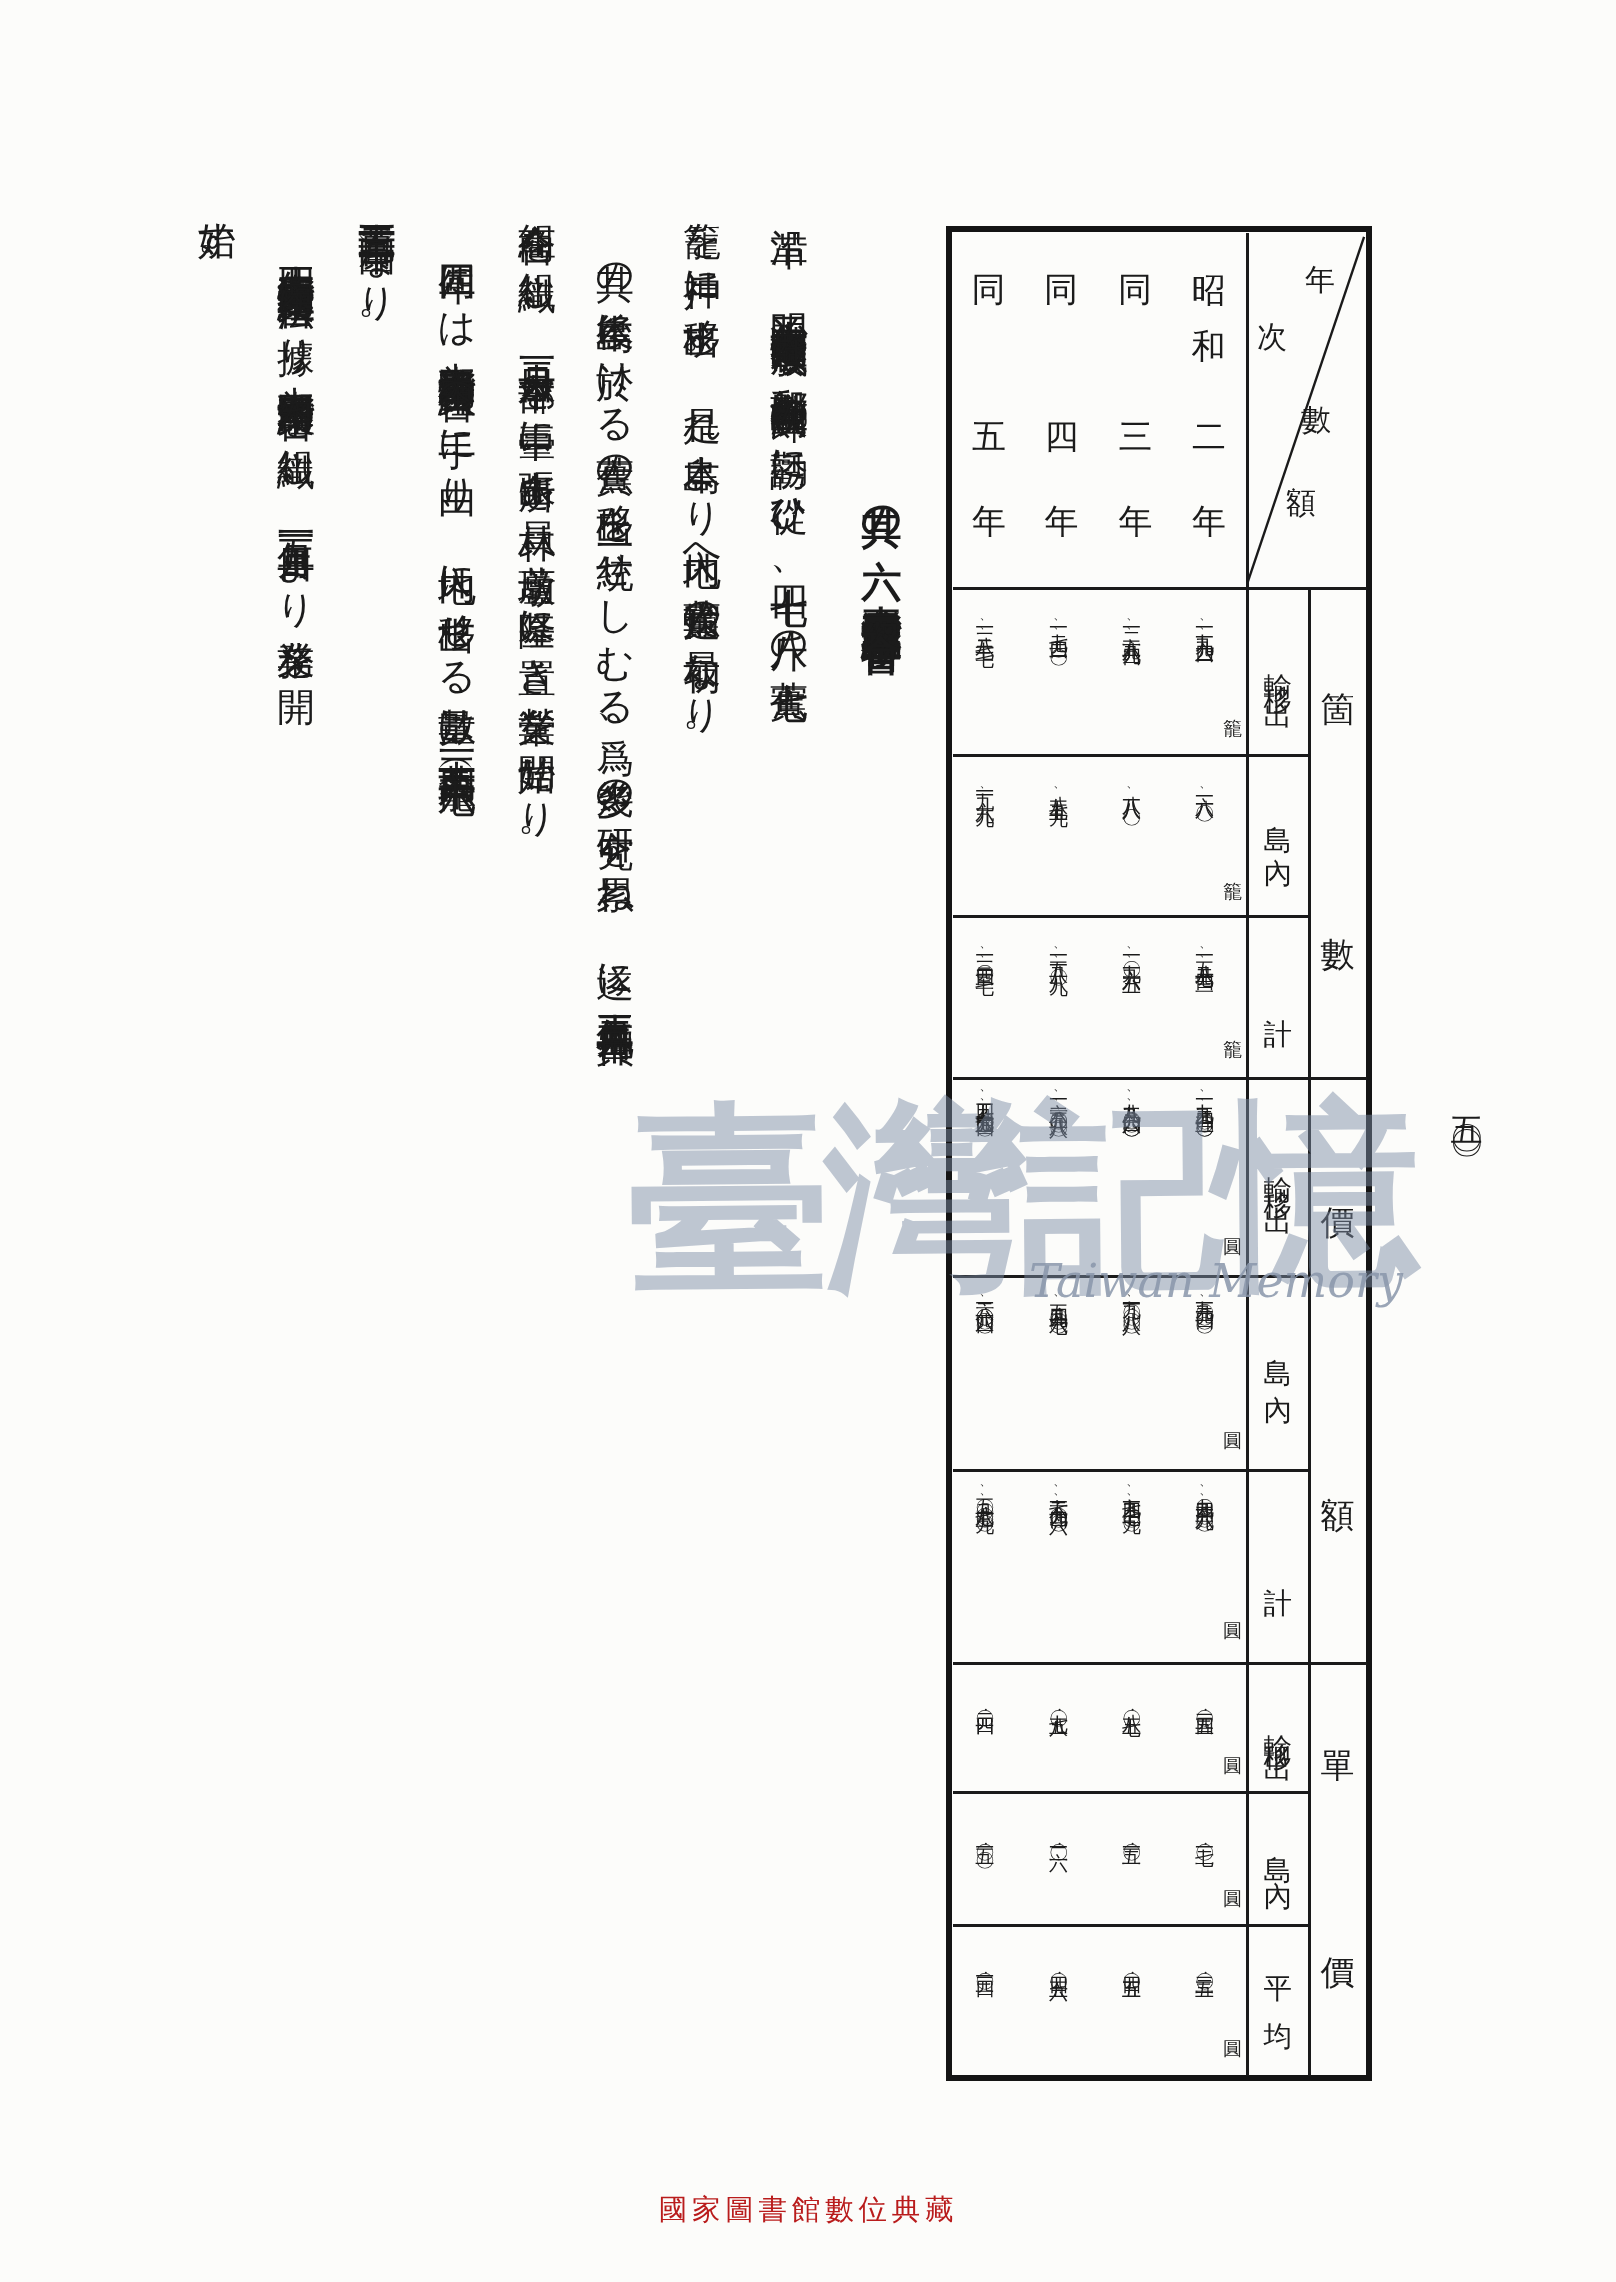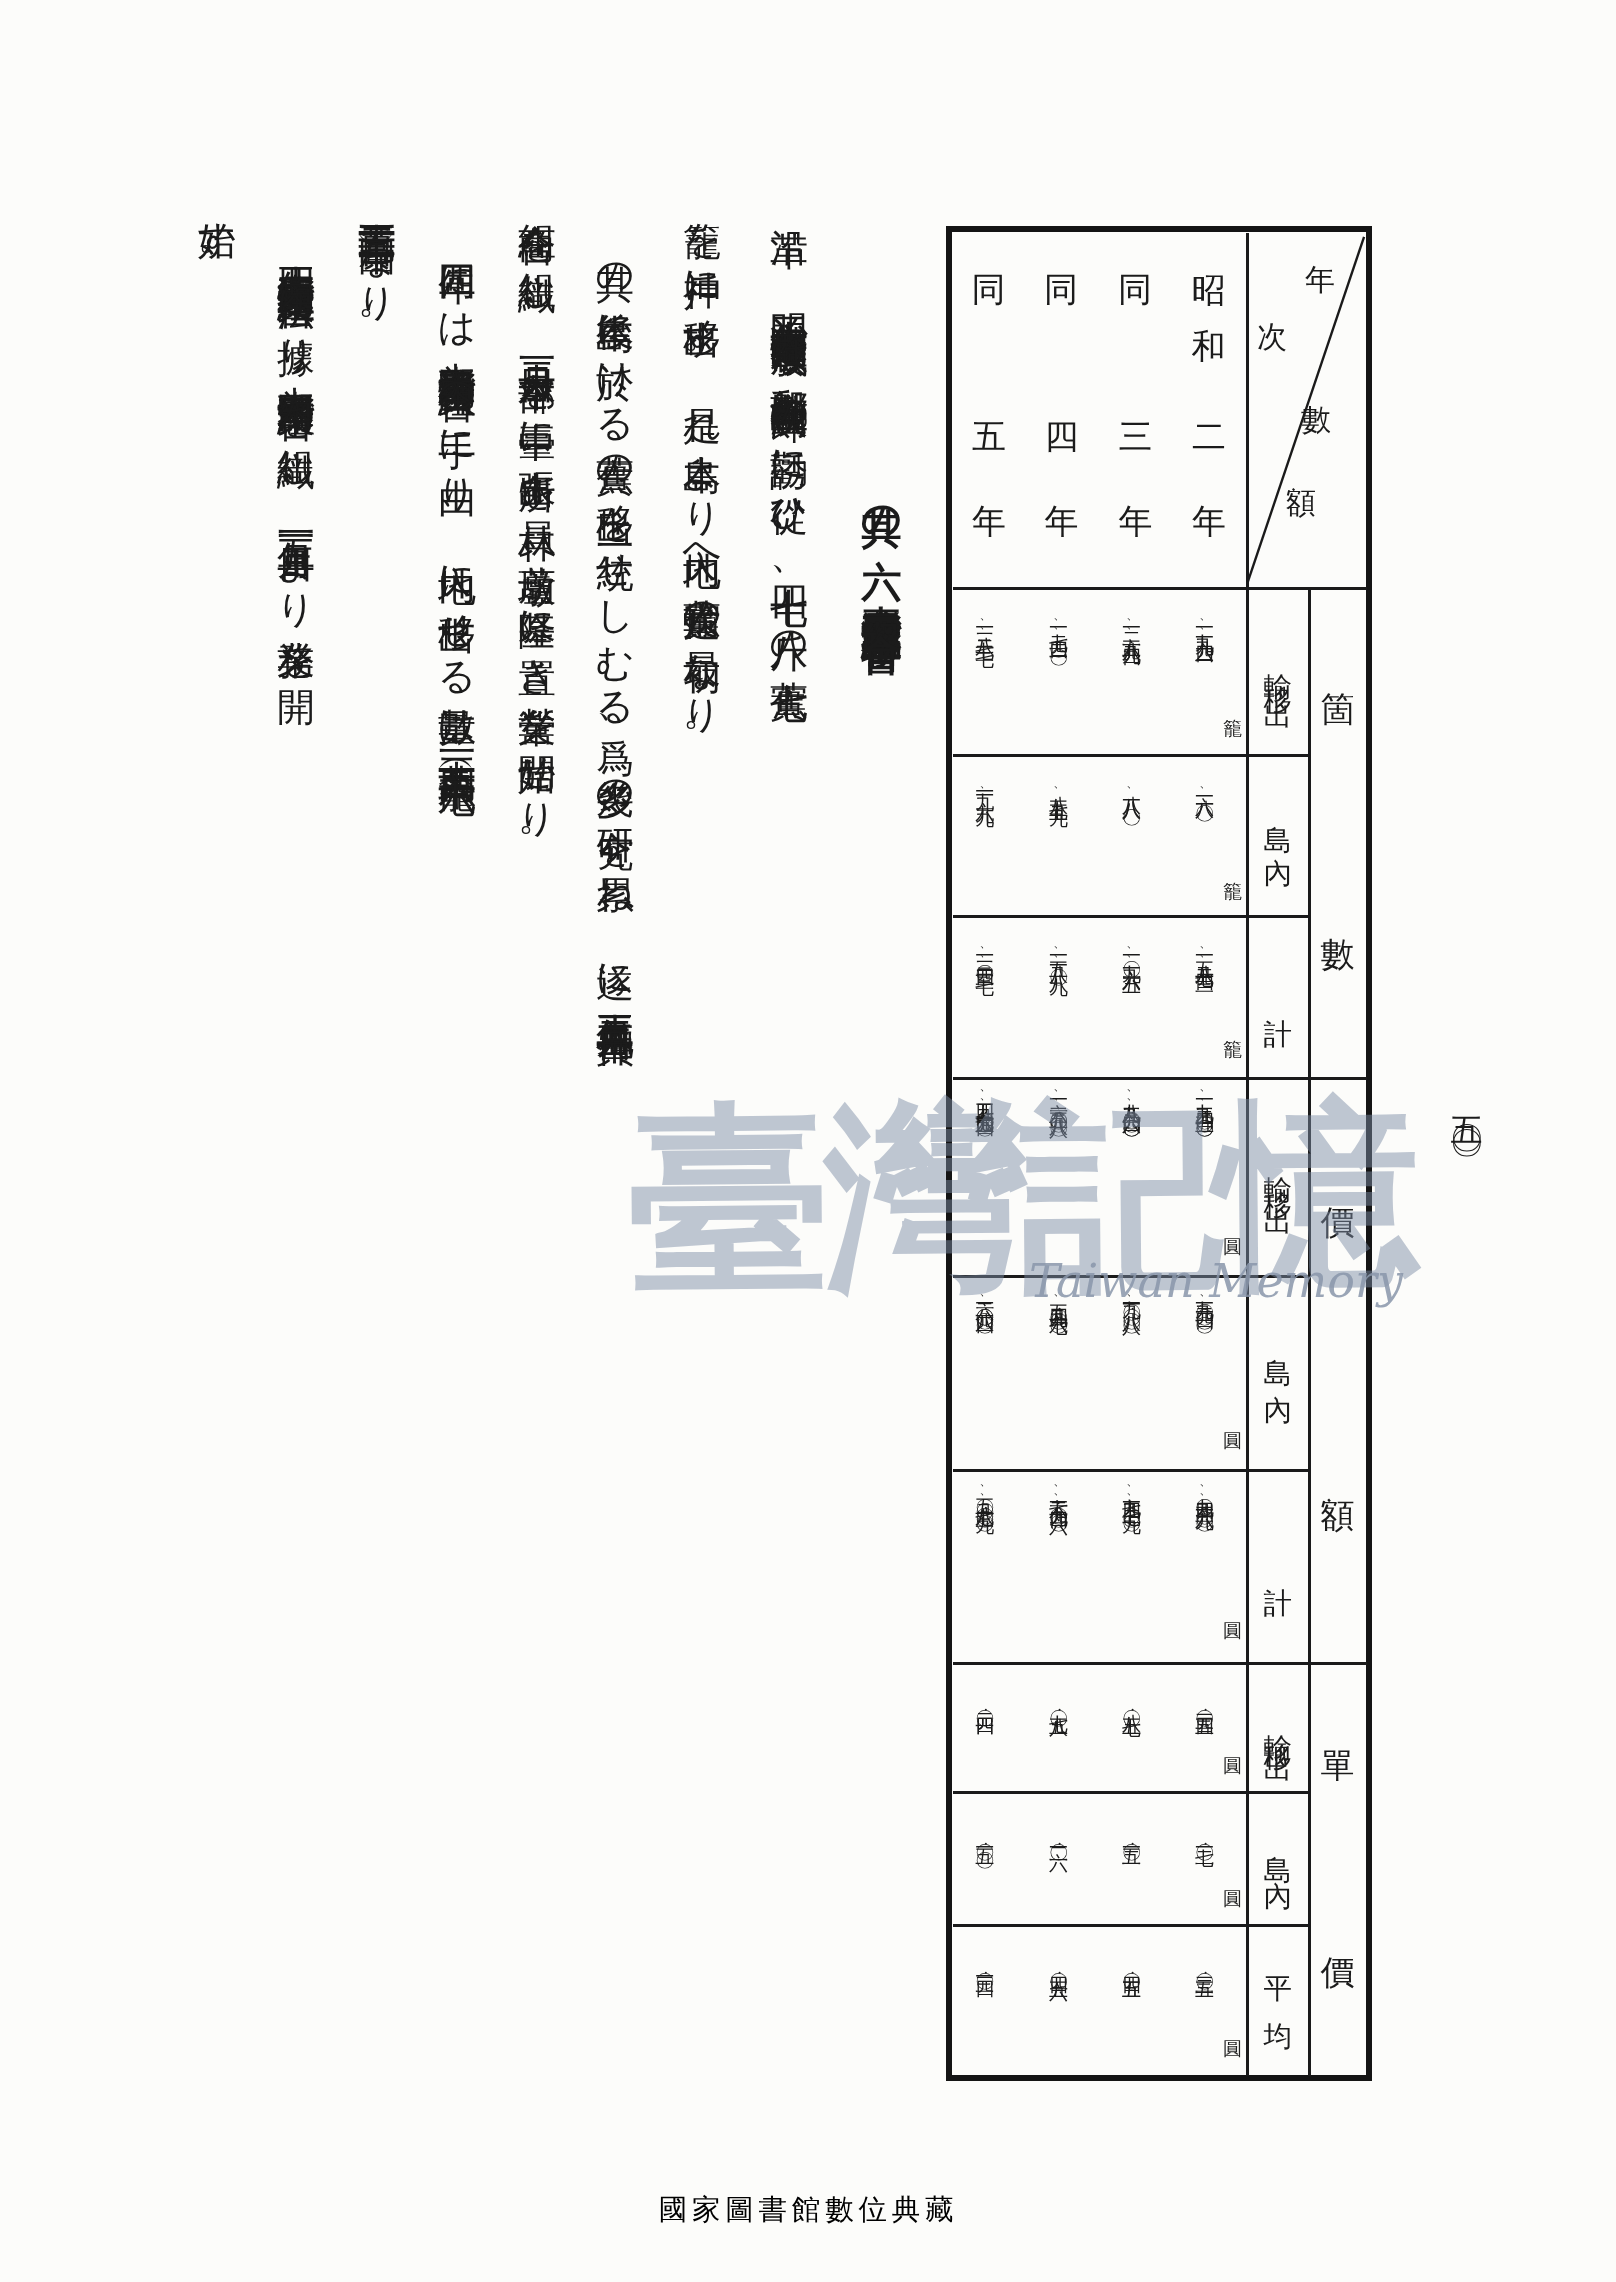--- a/index.html
+++ b/index.html
@@ -22,21 +22,21 @@
           align-items:center;justify-content:space-around;font-size:34px;}
   .unit{position:absolute;left:270px;width:25px;font-size:19px;color:#222;}
   .val{position:absolute;width:28.5px;font-size:19px;letter-spacing:-3.8px;text-align:center;}
   .val .sep{font-size:12.4px;}
   
   .wm-cjk{position:absolute;font-size:202px;font-weight:bold;color:#7d8da6;opacity:.48;
           letter-spacing:-5.7px;white-space:nowrap;transform:rotate(-.5deg);font-family:"DejaVu Serif",serif;}
   .wm-latin{position:absolute;font-size:46px;font-style:italic;color:#8a97ab;opacity:.85;
             font-family:"DejaVu Serif",serif;}
   .footer-wm{position:absolute;left:50%;transform:translateX(-50%);font-size:28.5px;
-             letter-spacing:4.8px;color:#000000;font-family:Liberation Serif, serif;}
+             letter-spacing:4.8px;color:#b91c1c;font-family:Liberation Serif, serif;}
   .pagenum{position:absolute;font-size:32px;letter-spacing:5.7px;}
 </style>
 </head>
 <body>
 
 <div class="page">
 
   <div class="heading vtext" style="left:858px;top:476px;">其の六　臺灣靑果同業組合聯合會</div>
 
   <div class="bodycol vtext" style="left:767px;top:200px;">沿革　　明治三十六年基隆靑物問屋賴成發は郵船會社都島金次郎の勸誘に從ひ、四十七、八斤の蕉實七</div>

